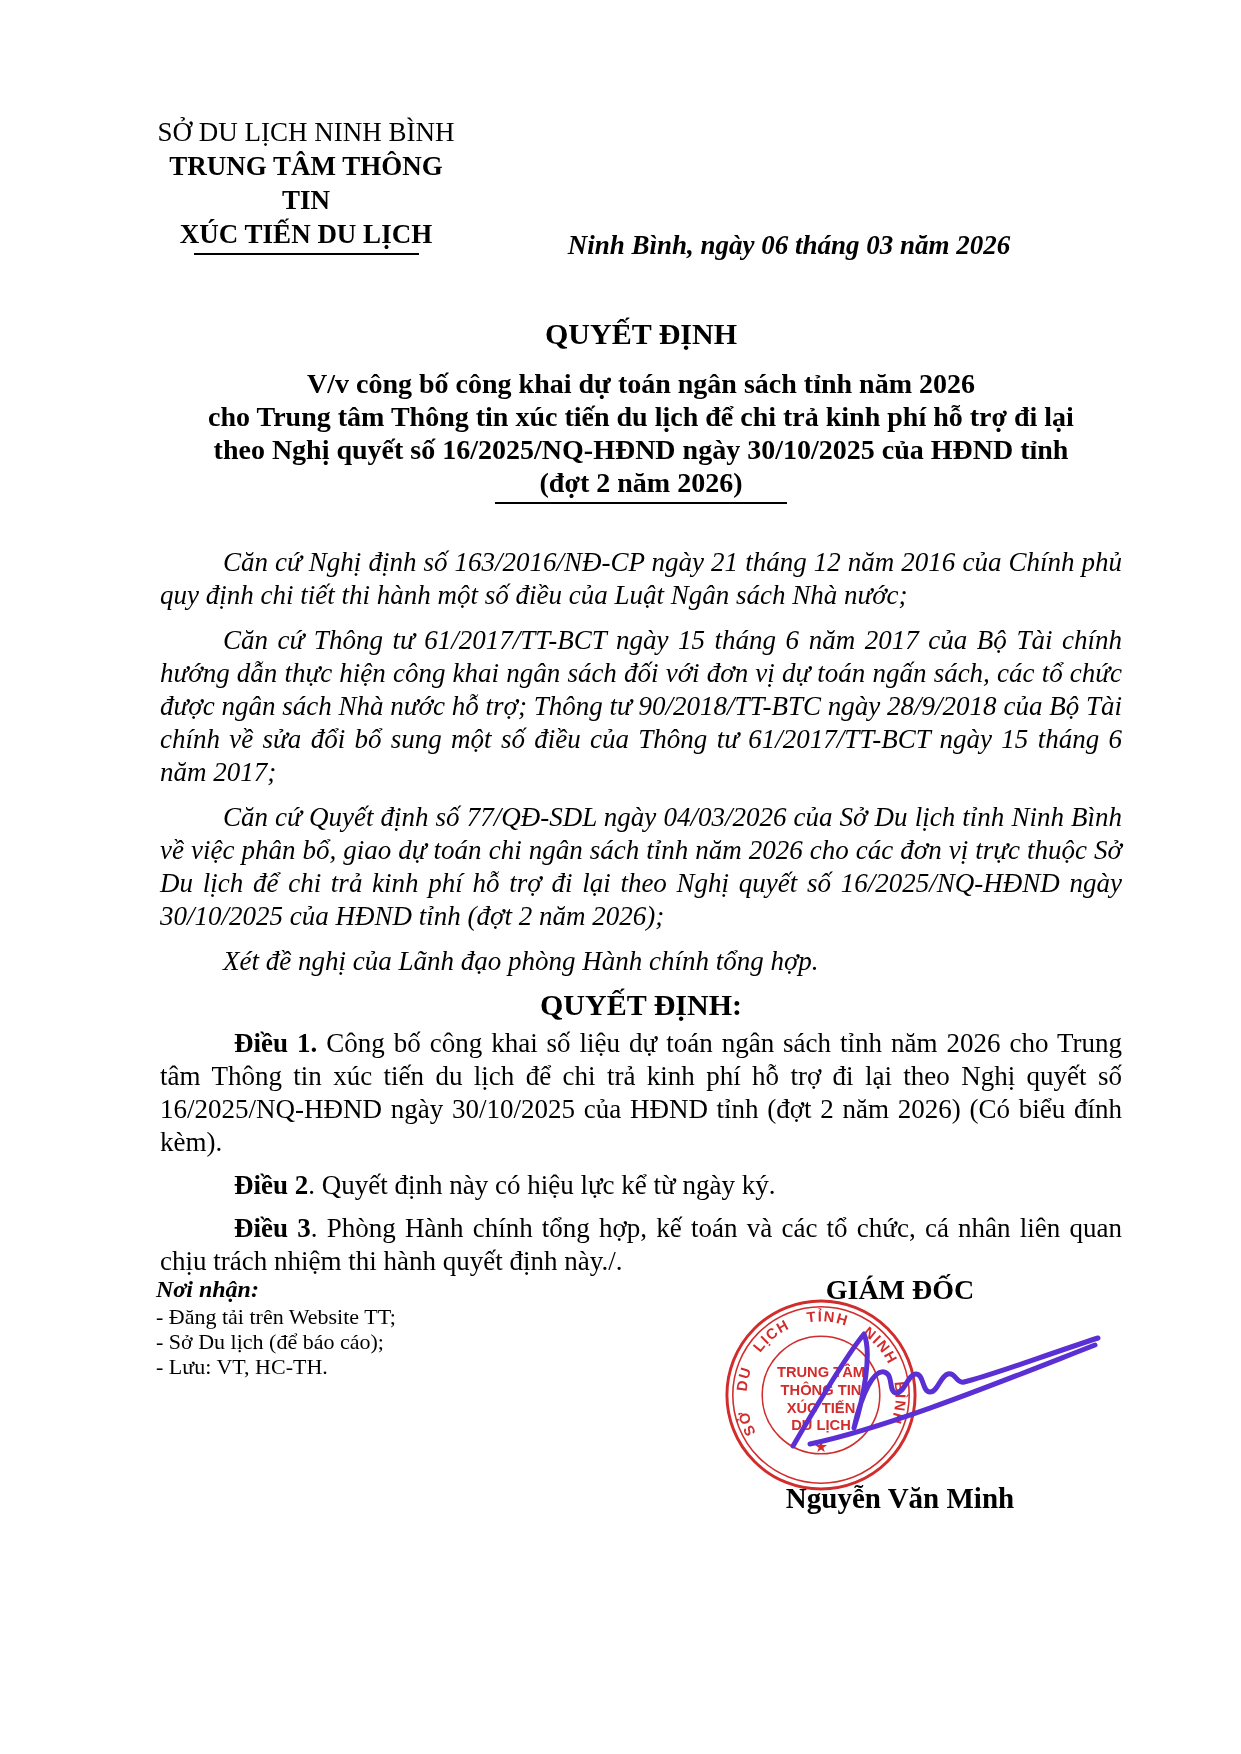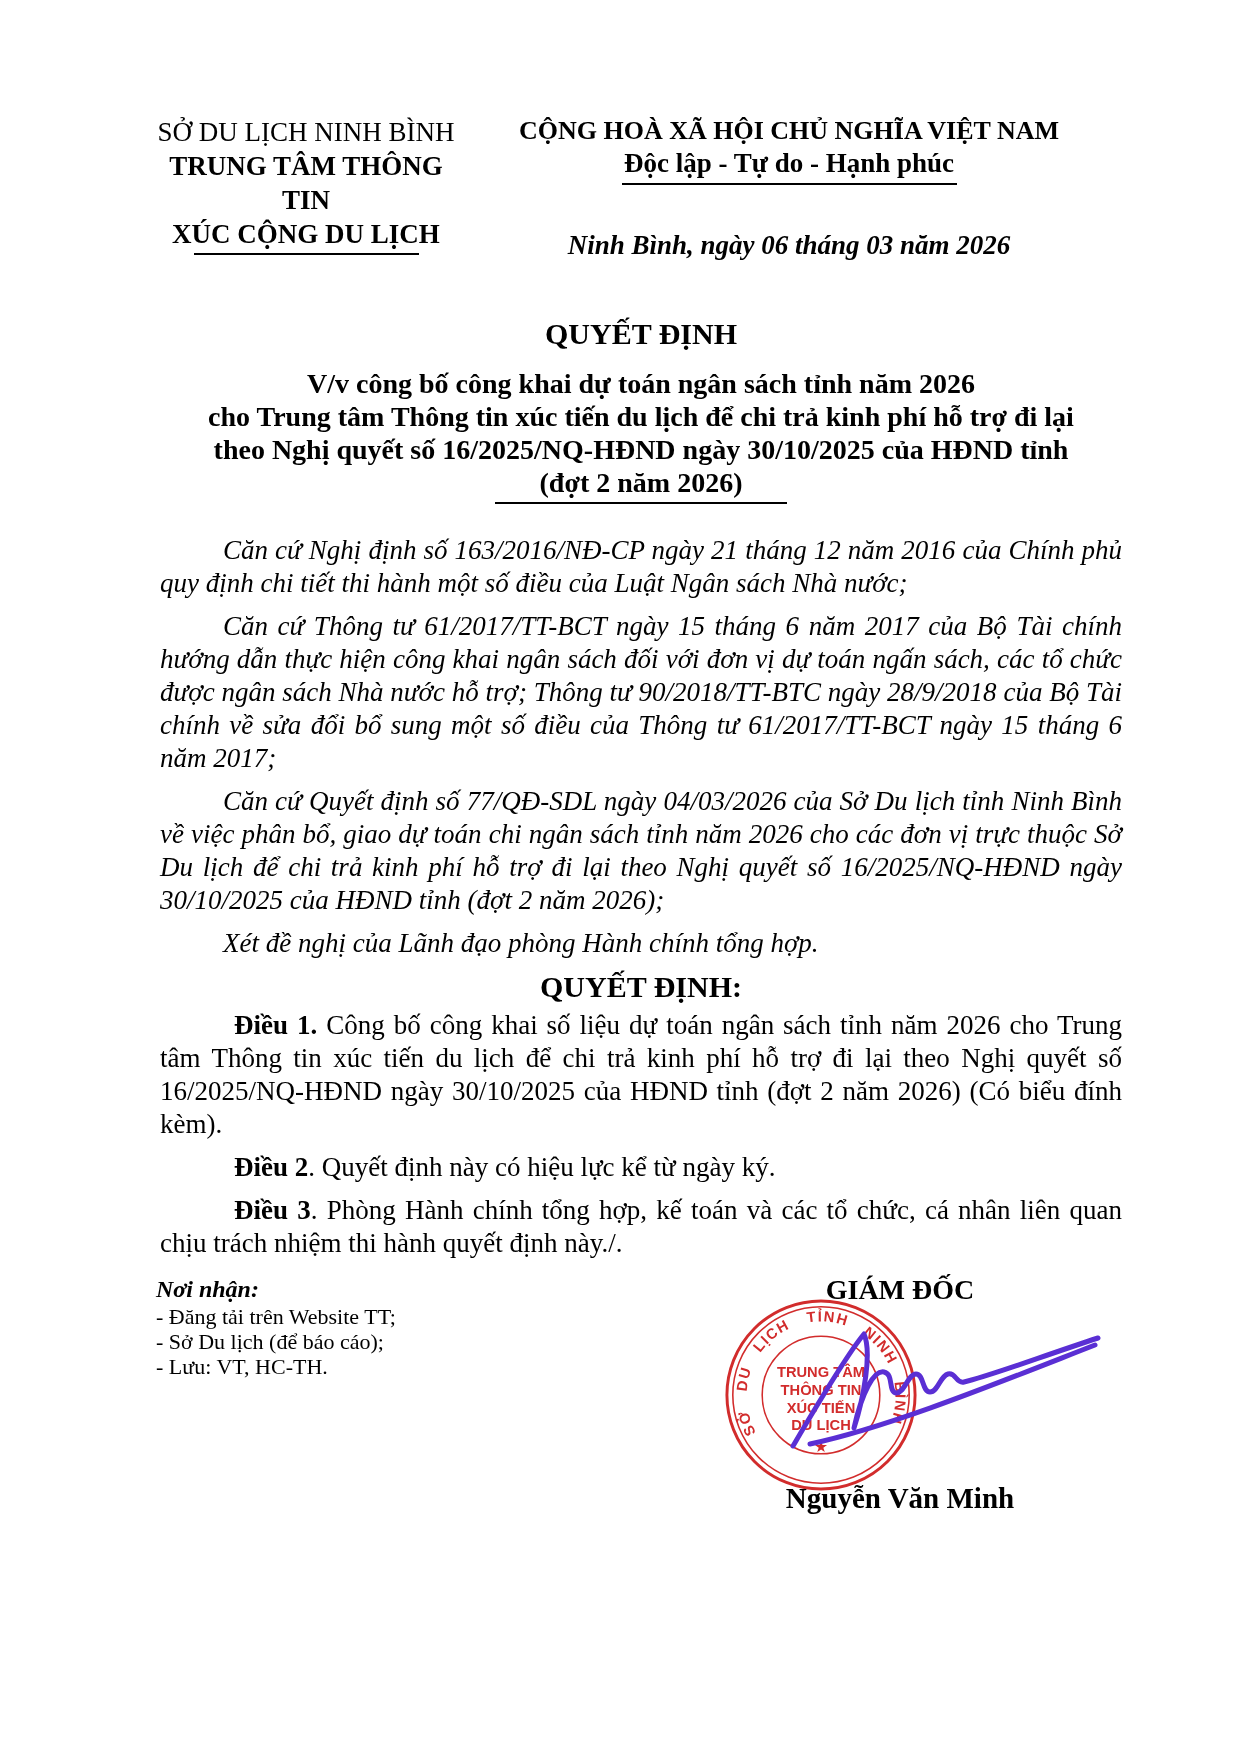--- a/index.html
+++ b/index.html
@@ -45,21 +45,21 @@
   .title-block .sub-u{
     display:inline-block;font-size:28px;font-weight:bold;line-height:33px;
     padding:0 45px 3px;border-bottom:2px solid #000;
   }
   
   .body-block{
     position:absolute;left:160px;top:534px;width:962px;
     font-size:27px;line-height:33px;text-align:justify;
   }
   .preamble p{
-    margin:0 0 10px;font-style:italic;text-indent:63px;
+    margin:12px 0 10px;font-style:italic;text-indent:63px;
   }
   .decision-heading{
     text-align:center;font-weight:bold;font-size:30px;line-height:33px;
     margin:8px 0 6px;
   }
   .articles p{margin:0 0 10px;text-indent:63px;line-height:33px;}
   .articles .lead{font-weight:bold;margin-left:11px;}
   
   .recipients{
     position:absolute;left:156px;top:1274px;width:420px;
@@ -84,29 +84,24 @@
   }
 </style>
 </head>
 <body>
 
 <div class="page">
 
   <div class="hdr-left">
     <div class="l1">SỞ DU LỊCH NINH BÌNH</div>
     <div class="l2">TRUNG TÂM THÔNG TIN</div>
-    <div class="l3">XÚC CỘNG DU LỊCH</div>
+    <div class="l3">XÚC TIẾN DU LỊCH</div>
     <div class="rule rule-left"></div>
   </div>
 
-  <div class="hdr-right">
-    <div class="l1">CỘNG HOÀ XÃ HỘI CHỦ NGHĨA VIỆT NAM</div>
-    <div class="l2">Độc lập - Tự do - Hạnh phúc</div>
-    <div class="rule rule-right"></div>
-  </div>
 
   <div class="date-line">Ninh Bình, ngày 06 tháng 03 năm 2026</div>
 
   <div class="title-block">
     <p class="main">QUYẾT ĐỊNH</p>
     <p class="sub">V/v công bố công khai dự toán ngân sách tỉnh năm 2026</p>
     <p class="sub">cho Trung tâm Thông tin xúc tiến du lịch để chi trả kinh phí hỗ trợ đi lại</p>
     <p class="sub">theo Nghị quyết số 16/2025/NQ-HĐND ngày 30/10/2025 của HĐND tỉnh</p>
     <span class="sub-u">(đợt 2 năm 2026)</span>
   </div>

